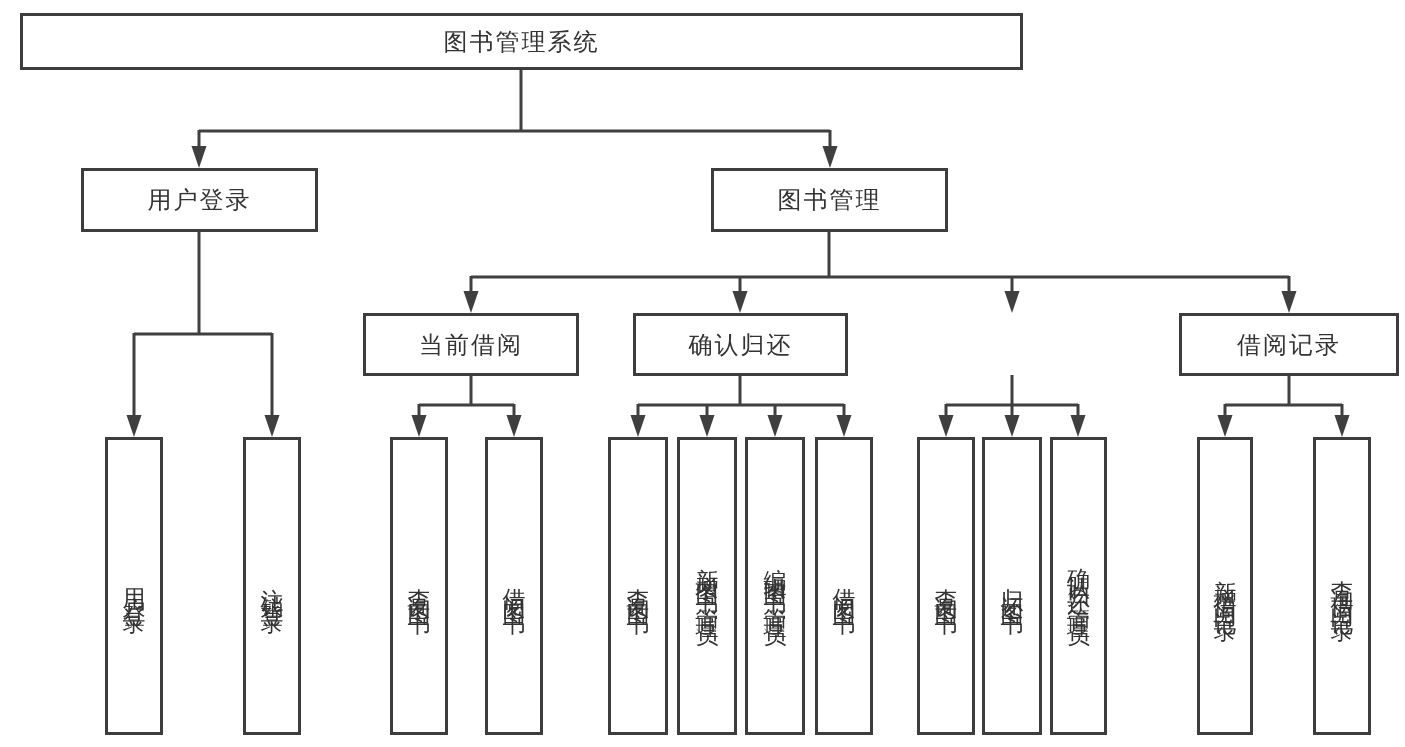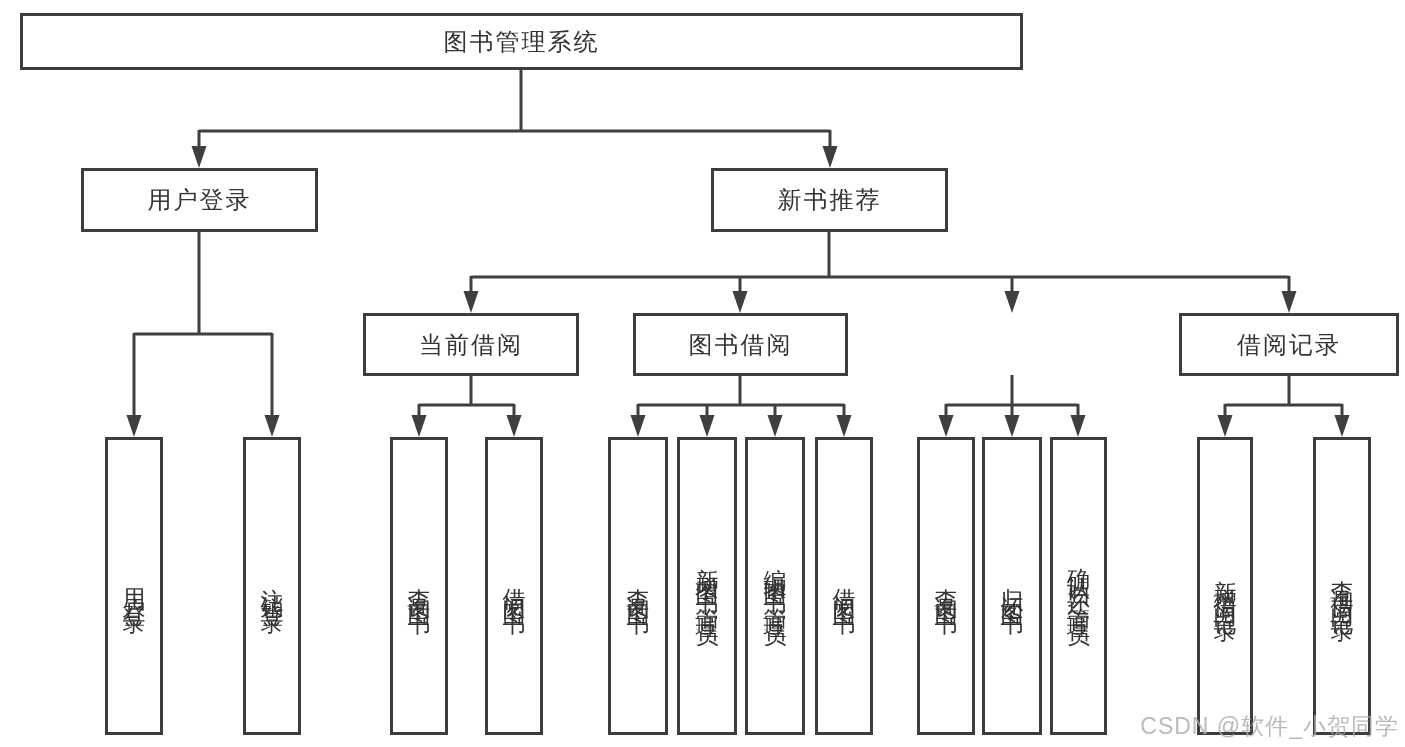--- a/index.html
+++ b/index.html
@@ -126,28 +126,28 @@
   </svg>
 
   <div class="node h" style="left:20px; top:13px; width:1003px; height:57px;">
     <span>图书管理系统</span>
   </div>
 
   <div class="node h lvl1" style="left:81px; width:237px;">
     <span>用户登录</span>
   </div>
   <div class="node h lvl1" style="left:711px; width:237px;">
-    <span>新书推荐</span>
+    <span>图书管理</span>
   </div>
 
   <div class="node h lvl2" style="left:363px; width:216px;">
     <span>当前借阅</span>
   </div>
   <div class="node h lvl2" style="left:633px; width:215px;">
-    <span>图书借阅</span>
+    <span>确认归还</span>
   </div>
   <div class="node h lvl2" style="left:1179px; width:220px;">
     <span>借阅记录</span>
   </div>
 
   <div class="node v leaf" style="left:105px; width:58px;">
     <span class="vtxt">用户登录</span>
   </div>
   <div class="node v leaf" style="left:243px; width:58px;">
     <span class="vtxt">注销登录</span>
@@ -183,15 +183,14 @@
     <span class="vtxt">确认归还（管理员）</span>
   </div>
 
   <div class="node v leaf" style="left:1197px; width:56px;">
     <span class="vtxt">新增借阅记录</span>
   </div>
   <div class="node v leaf" style="left:1313px; width:58px;">
     <span class="vtxt">查询借阅记录</span>
   </div>
 
-  <div id="watermark">CSDN @软件_小贺同学</div>
 
 </div>
 
 </body></html>

